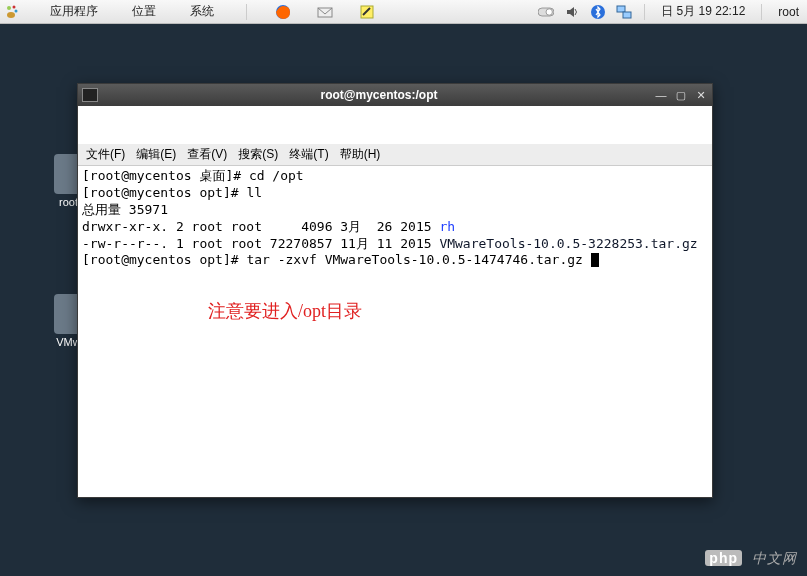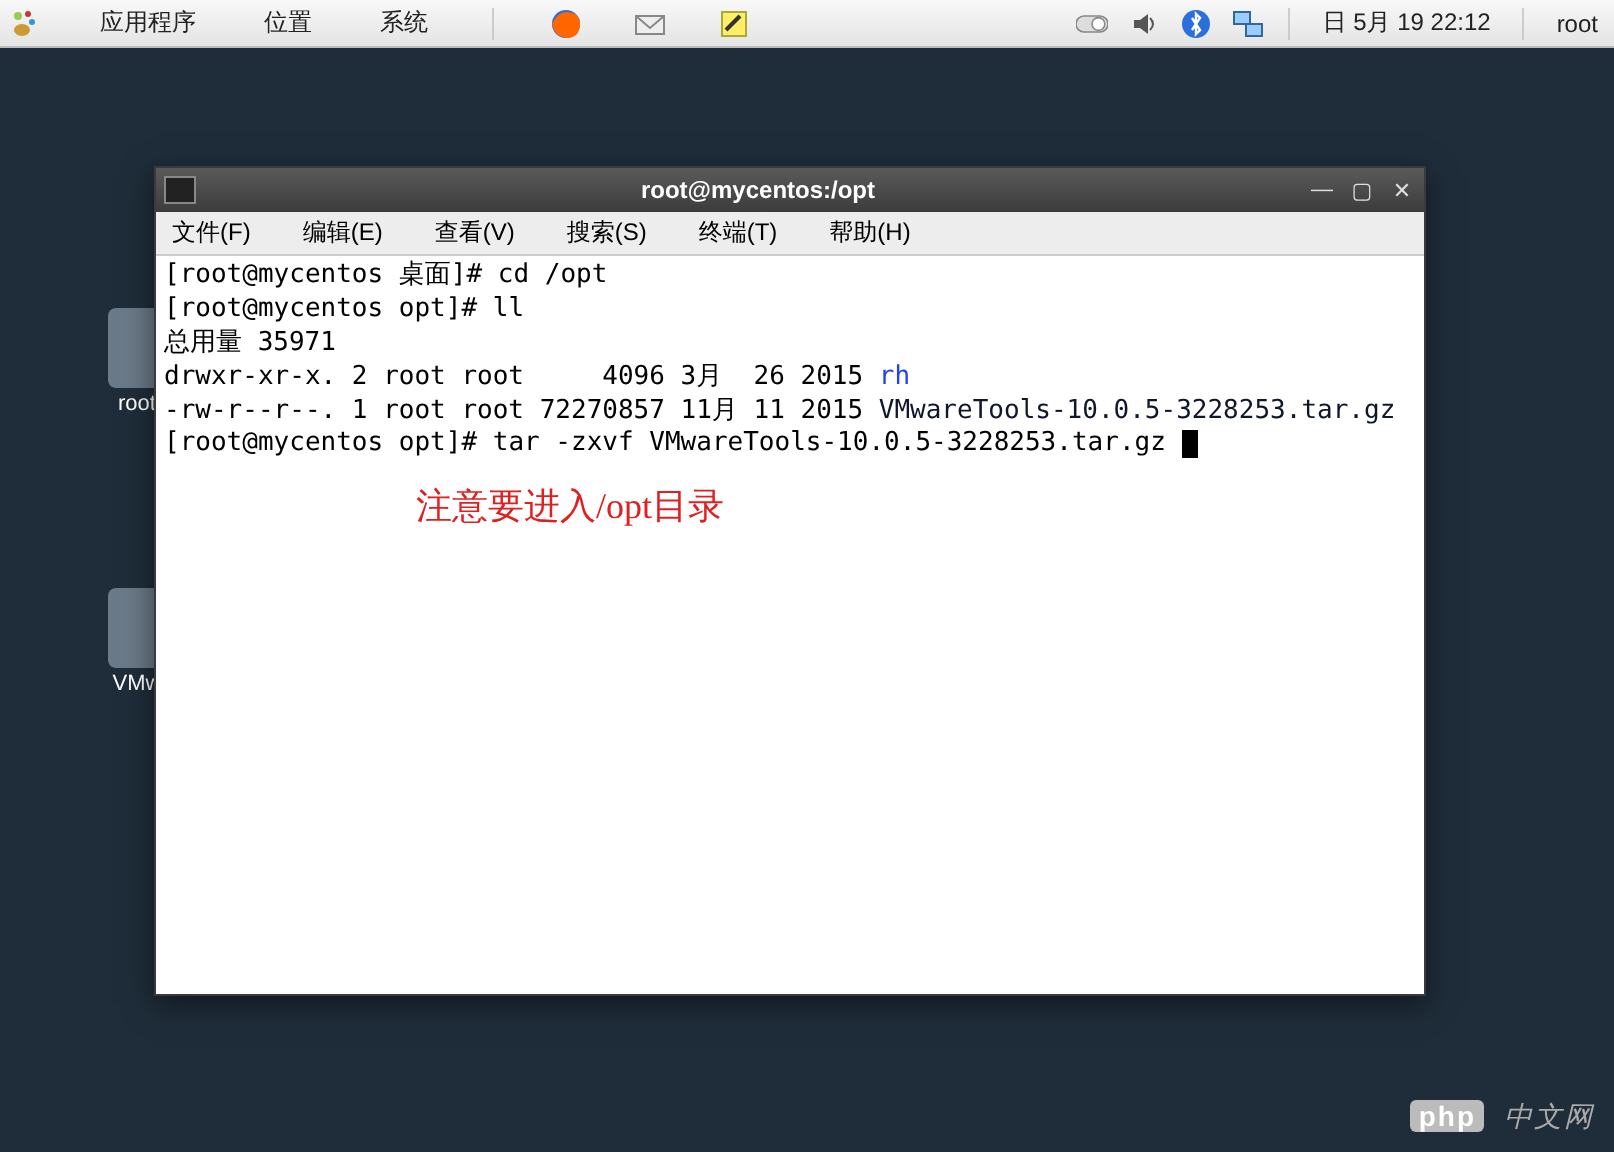--- a/index.html
+++ b/index.html
@@ -58,22 +58,23 @@
   .titlebar .term-ico { width:16px; height:14px; background:#222; border:1px solid #888; margin-right:6px; }
   .titlebar .title { flex:1; text-align:center; font-weight:bold; }
   .win-controls { display:flex; gap:6px; }
   .win-btn { width:14px; height:14px; display:flex; align-items:center; justify-content:center; font-size:11px; color:#ddd; cursor:pointer; }
   .menubar {
     height: 22px;
     background: #ededed;
     border-bottom: 1px solid #ccc;
     display:flex; align-items:center;
     font-size: 12px;
-    gap: 26px;
+    gap: 11px;
     padding: 0 8px;
+    margin-top: 38px;
   }
   .menubar span { cursor:pointer; }
   .terminal-body {
     flex:1;
     background:#fff;
     color:#000;
     font-family: "DejaVu Sans Mono", "Courier New", monospace;
     font-size: 13px;
     line-height: 1.3;
     padding: 2px 4px;
@@ -198,21 +199,21 @@
       <span>查看(V)</span>
       <span>搜索(S)</span>
       <span>终端(T)</span>
       <span>帮助(H)</span>
     </div>
     <div class="terminal-body"><span>[root@mycentos 桌面]# </span><span>cd /opt</span>
 <span>[root@mycentos opt]# </span><span>ll</span>
 <span>总用量 35971</span>
 <span>drwxr-xr-x. 2 root root     4096 3月  26 2015 </span><span class="blue">rh</span>
 <span>-rw-r--r--. 1 root root 72270857 11月 11 2015 </span><span class="red">VMwareTools-10.0.5-3228253.tar.gz</span>
-<span>[root@mycentos opt]# </span><span>tar -zxvf VMwareTools-10.0.5-3228253.tar.gz </span><span class="cursor"></span>
-<div class="annotation" style="left:130px; top:114px;">注意要进入/opt目录</div>
+<span>[root@mycentos opt]# </span><span>tar -zxvf VMwareTools-10.0.5-1474746.tar.gz </span><span class="cursor"></span>
+<div class="annotation" style="left:130px; top:134px;">注意要进入/opt目录</div>
     </div>
   </div>
 
   <div class="watermark">
     <b>php</b><span>中文网</span>
   </div>
 </div>
 
 </body></html>

